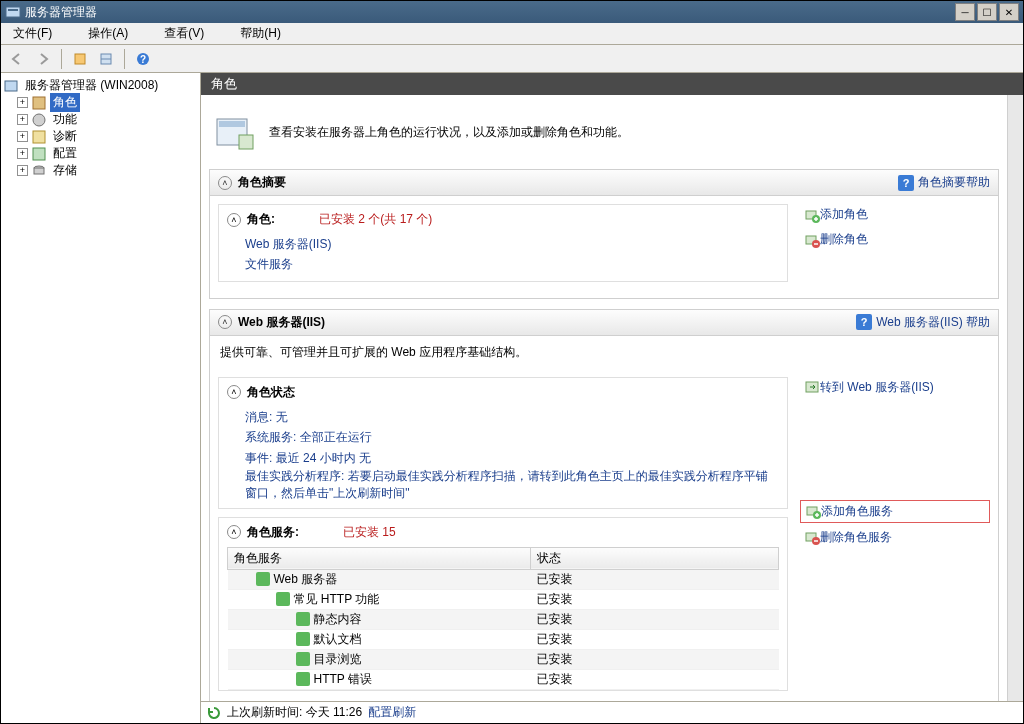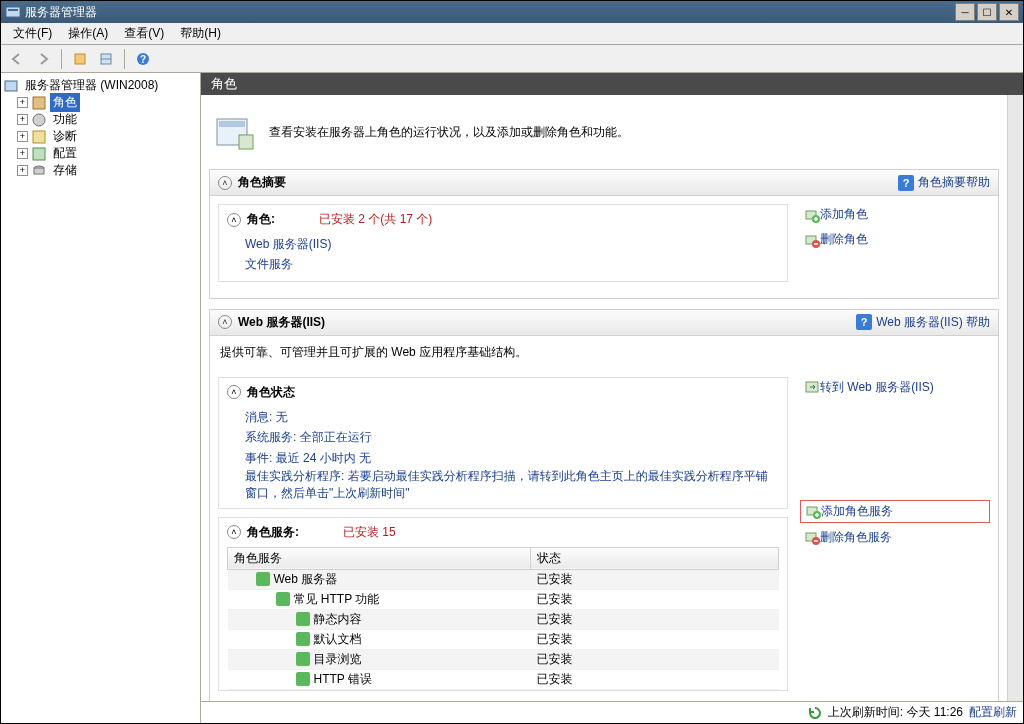--- a/index.html
+++ b/index.html
@@ -6,21 +6,21 @@
 body { font-family: "Microsoft YaHei", SimSun, Tahoma, sans-serif; font-size: 12px; background: #fff; overflow: hidden; }
 
 .window { width: 1024px; height: 724px; border: 1px solid #000; display: flex; flex-direction: column; background: #ece9d8; }
 
 .titlebar { height: 22px; background: linear-gradient(#4a6b8a,#3a5a7a); color:#fff; display:flex; align-items:center; padding: 0 4px; font-size:12px; }
 .titlebar .ticon { width:16px; height:16px; margin-right:4px; display:inline-flex; align-items:center; justify-content:center; }
 .titlebar-text { flex:1; }
 .winbtns { display:flex; }
 .winbtn { width:20px; height:18px; background:#d4d0c8; border:1px solid #808080; margin-left:2px; display:flex; align-items:center; justify-content:center; font-family: "Segoe UI Symbol", sans-serif; font-size:10px; color:#000; }
 
-.menubar { height:22px; background:#f0f0f0; border-bottom:1px solid #aca899; display:flex; align-items:center; padding: 0 4px; }
+.menubar { height:22px; background:#f0f0f0; border-bottom:1px solid #aca899; display:flex; align-items:center; padding: 0 4px; gap: 20px; }
 .menuitem { padding: 2px 8px; cursor:default; }
 
 .toolbar { height:28px; background:#f0f0f0; border-bottom:1px solid #aca899; display:flex; align-items:center; padding:0 4px; gap:2px; }
 .tbtn { width:24px; height:24px; border:1px solid transparent; display:flex; align-items:center; justify-content:center; }
 .tsep { width:1px; height:20px; background:#aca899; margin:0 4px; }
 
 .body { flex:1; display:flex; min-height:0; }
 
 .tree { width:200px; background:#fff; border-right:1px solid #aca899; padding:4px 2px; overflow:auto; }
 .tree-row { display:flex; align-items:center; height:17px; white-space:nowrap; }
@@ -60,21 +60,21 @@
 
 .tbl { width:100%; border-collapse:collapse; margin-top:4px; }
 .tbl th { background:linear-gradient(#fdfdfd,#eaeaea); border:1px solid #cfcfcf; text-align:left; padding:2px 6px; font-weight:normal; }
 .tbl td { border-bottom:1px solid #f0f0f0; padding:1px 6px; }
 .tbl tr.stripe td { background:#f4f4f4; }
 .tbl .smicon { width:14px;height:14px;display:inline-block;background:#5cb85c;margin-right:4px;vertical-align:middle;border-radius:2px; }
 .tbl .indent1 { padding-left: 28px; }
 .tbl .indent2 { padding-left: 48px; }
 .tbl .indent3 { padding-left: 68px; }
 
-.status { height:22px; border-top:1px solid #aca899; display:flex; align-items:center; padding:0 6px; gap:6px; background:#fff;justify-content:flex-end; }
+.status { height:22px; border-top:1px solid #aca899; display:flex; align-items:center; padding:0 6px; gap:6px; background:#fff; }
 .vscroll { width:16px; background:#e8e8e8; border-left:1px solid #cfcfcf; }
 
 svg { display:block; }
 </style>
 </head>
 <body>
 
 <div class="window">
 
   <div class="titlebar">

